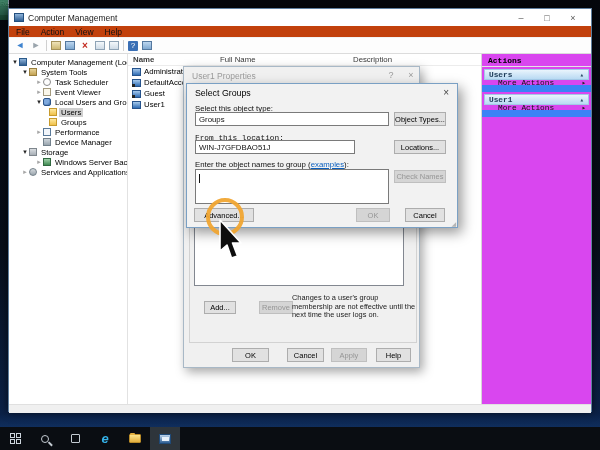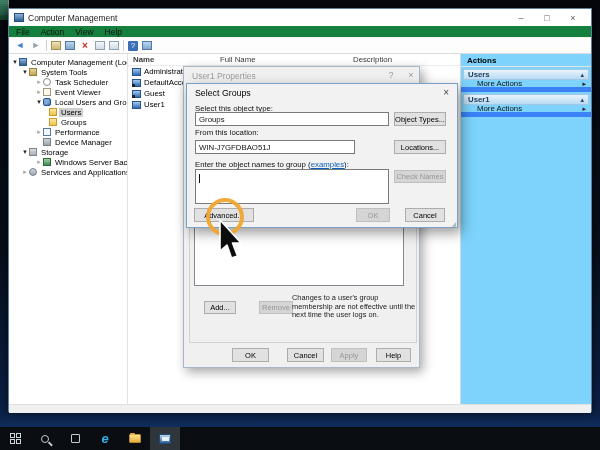--- a/index.html
+++ b/index.html
@@ -16,21 +16,21 @@
   .desk-label { left:0; top:30; font-size:7px; color:#e8eef4; text-shadow:0 1px 1px #000; }
   .desk-frag2 { left:0; top:86; width:8px; height:20px; background:linear-gradient(#2f7a57,#174a33); opacity:.85; }
 
   
   .window { left:8px; top:8px; width:584px; height:404px; background:#f0f0f0;
             border:1px solid #5f7f9f; box-shadow:0 0 8px rgba(0,0,0,.65); z-index:1; }
   .titlebar { height:17px; background:#ffffff; display:flex; align-items:center; padding:0 5px; }
   .titleicon { width:10px; height:9px; background:linear-gradient(#8fb4da,#2f5f94); border:1px solid #24507e; margin-right:4px; flex:none; }
   .titletext { font-size:8.5px; color:#222; flex:1; }
   .winctl { width:26px; text-align:center; font-size:9px; color:#5a5a5a; cursor:default; }
-  .menubar { height:12px; background:#15803d; display:flex; gap:11px; padding-left:7px; align-items:center; border-bottom:1px solid #f3f3f3; }
+  .menubar { height:12px; background:#c2410c; display:flex; gap:11px; padding-left:7px; align-items:center; border-bottom:1px solid #f3f3f3; }
   .menuitem { font-size:8.5px; color:#111; }
   .toolbar { height:16px; background:#fdfdfd; border-bottom:1px solid #dcdcdc; display:flex; align-items:center; padding-left:5px; gap:4px; }
   .tbico { width:12px; height:11px; font-size:9px; line-height:11px; text-align:center; display:inline-block; }
   .tb-back { color:#3f84cf; font-weight:bold; }
   .tb-fwd  { color:#9aa4ac; font-weight:bold; }
   .tb-del  { color:#c22a1e; font-weight:bold; font-size:10px; }
   .tb-help { background:#3a6fb5; color:#fff; font-size:8px; width:10px; height:10px; line-height:10px; border-radius:1px; }
   .tbsq { width:10px; height:9px; border:1px solid #8fa3b5; background:linear-gradient(#f4f8fb,#cfdbe6); display:inline-block; }
   .tbsq.khaki { background:linear-gradient(#efe3b8,#cdb873); border-color:#a5925a; }
   .tbsq.blue  { background:linear-gradient(#bcd6ef,#7fa8d0); border-color:#54789f; }
@@ -65,27 +65,27 @@
   .list-pane { flex:1; position:relative; overflow:hidden; }
   .list-header { height:12px; display:flex; align-items:center; border-bottom:1px solid #ececec; color:#3a3a3a; }
   .colhdr { font-size:7.8px; }
   .col-name { padding-left:5px; width:92px;font-weight:bold; } .col-full { width:133px; } .col-desc { width:100px; }
   .lrow { height:11px; display:flex; align-items:center; padding-left:4px; }
   .ico-user { width:9px; height:8px; background:linear-gradient(#a6c9ec,#2f6cb4); border:1px solid #26538c; margin-right:3px; flex:none; position:relative; }
   .ico-user.dis::after { content:""; position:absolute; left:-1px; bottom:-1px; width:3px; height:3px; background:#222; }
   .llabel { font-size:7.8px; }
 
   
-  .actions-pane { width:131px; border-left:1px solid #d6d6d6; background:#7dd3fc; }
+  .actions-pane { width:110px; border-left:1px solid #d6d6d6; background:#d946ef;font-family:Liberation Mono, monospace; }
   .act-title { height:13px; line-height:13px; font-size:8px; font-weight:bold; padding-left:6px; border-bottom:1px solid #e4e4e4; }
   .act-bar { height:11px; margin:2px 2px 0 2px; background:linear-gradient(#e9f4fc,#b9daf3); border:1px solid #a3c8e6;
              display:flex; align-items:center; justify-content:space-between; padding:0 4px; }
   .act-bar span.hdr { font-size:7.8px; font-weight:bold; color:#1c3a57; }
   .act-caret { font-size:7px; color:#2b4a66; }
-  .act-item { height:12px; display:flex; align-items:center; justify-content:space-between; padding:0 5px 0 16px; border-bottom:5px solid #3b82f6; }
+  .act-item { height:12px; display:flex; align-items:center; justify-content:space-between; padding:0 5px 0 16px; border-bottom:7px solid #3b82f6; }
   .act-item span.lbl { font-size:7.8px; color:#111; }
   .act-arrow { font-size:7px; color:#222; }
 
   .window-footer { height:9px; background:#f0f0f0; border-top:1px solid #e0e0e0; }
 
   
   .dlg-btn { background:#e1e1e1; border:1px solid #adadad; font-size:7.5px; font-family:"Liberation Sans",sans-serif;
              text-align:center; color:#000; padding:0; line-height:11px; }
   .dlg-btn.disabled { background:#d5d5d5; border-color:#bfbfbf; color:#969696; }
   .field { background:#fff; border:1px solid #7a7a7a; font-size:7.8px; padding:2px 0 0 3px; color:#111; }
@@ -290,21 +290,21 @@
 </div>
 
 <div class="abs select-dialog">
   <div class="sel-title">Select Groups</div>
   <div class="sel-close">×</div>
 
   <div class="dlabel abs" style="left:8px; top:20px;">Select this object type:</div>
   <div class="field abs" style="left:8px; top:28px; width:194px; height:14px;">Groups</div>
   <button class="dlg-btn abs" style="left:207px; top:28px; width:52px; height:14px;">Object Types...</button>
 
-  <div class="dlabel abs" style="left:8px; top:44px;">From this location:</div>
+  <div class="dlabel abs" style="left:8px; top:50px;font-family:Liberation Mono, monospace;">From this location:</div>
   <div class="field abs" style="left:8px; top:56px; width:160px; height:14px;">WIN-J7GFDBAO51J</div>
   <button class="dlg-btn abs" style="left:207px; top:56px; width:52px; height:14px;">Locations...</button>
 
   <div class="dlabel abs" style="left:8px; top:76px;">
     <span>Enter the object names to group (</span><span style="color:#0a5fbe; text-decoration:underline;">examples</span><span>):</span>
   </div>
   <div class="field abs" style="left:8px; top:85px; width:194px; height:35px;">
     <span></span>
     <span class="caret-line"></span>
   </div>

